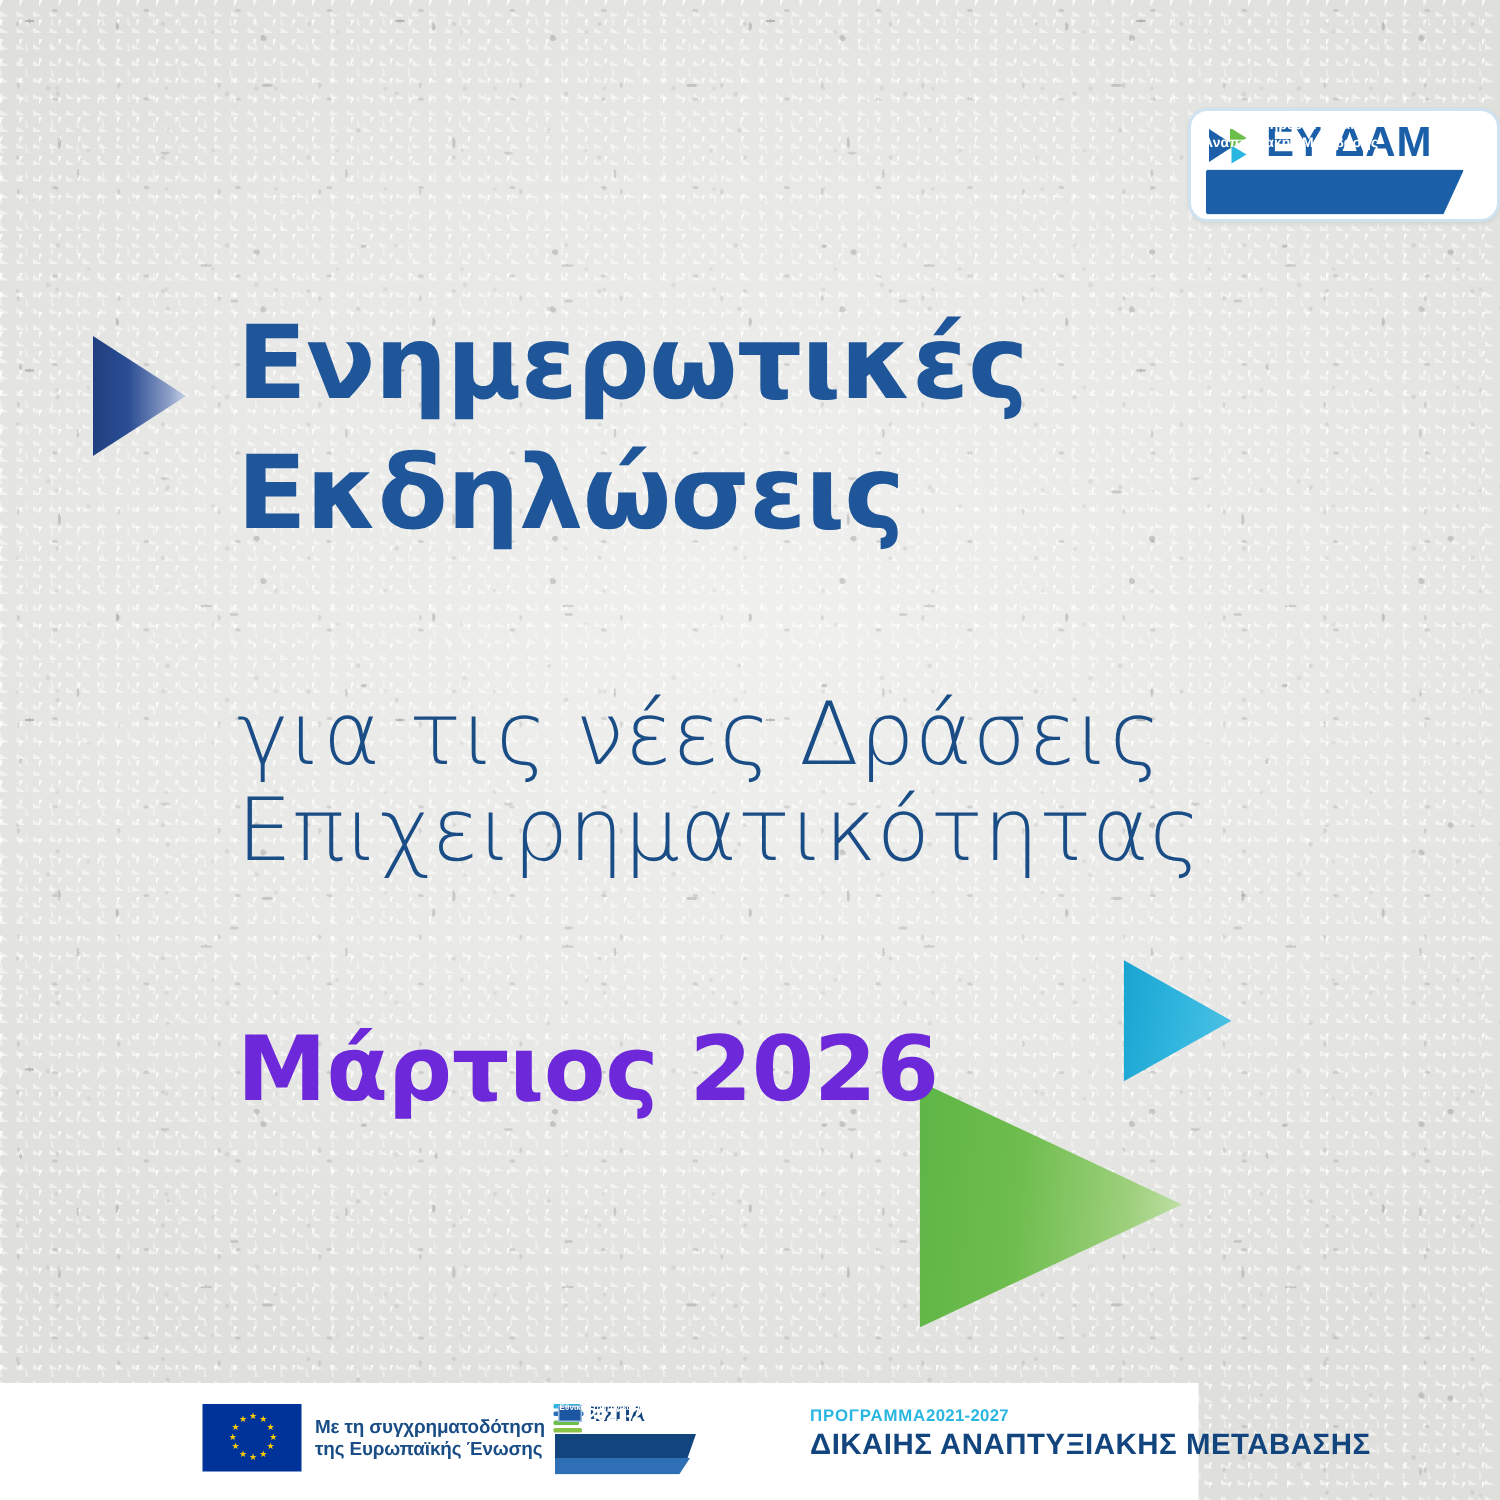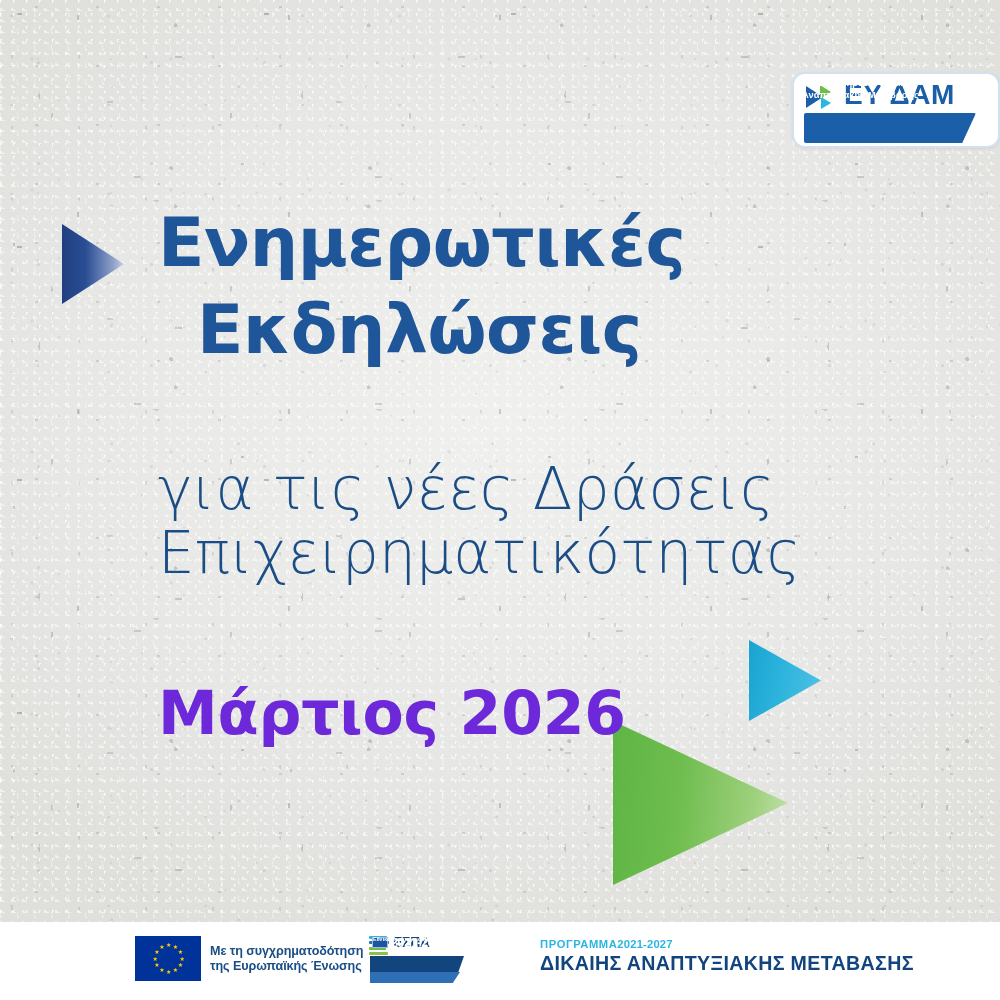--- a/index.html
+++ b/index.html
@@ -134,21 +134,21 @@
   }
   .headline-line {
     color: #1f5699;
     font-size: 68px;
     line-height: 0.98;
     font-weight: 700;
     letter-spacing: -0.5px;
     font-family: "DejaVu Sans", "Liberation Sans", sans-serif;
     white-space: nowrap;
   }
-  #headline-line-2 { margin-top: 20px; margin-left: 39px; }
+  #headline-line-2 { margin-top: 20px; }
 
   #subhead {
     position: absolute;
     left: 158px; top: 438px;
     width: 800px;
     margin-top: 20px;
   }
   .subhead-line {
     color: #1a4d86;
     font-size: 58px;
@@ -167,21 +167,21 @@
     font-weight: 700;
     letter-spacing: -0.2px;
     font-family: "DejaVu Sans", "Liberation Sans", sans-serif;
     white-space: nowrap;
   }
 
   
   #footer {
     position: absolute;
     left: 0; bottom: 0;
-    width: 1000px; height: 78px;
+    width: 799px; height: 78px;
     background: #ffffff;
     display: flex;
     align-items: center;
     padding-left: 16px;
   }
 
   
   #eu-lockup {
     position: absolute; left: 135px; top: 14px;
     display: flex; align-items: center; gap: 9px;

